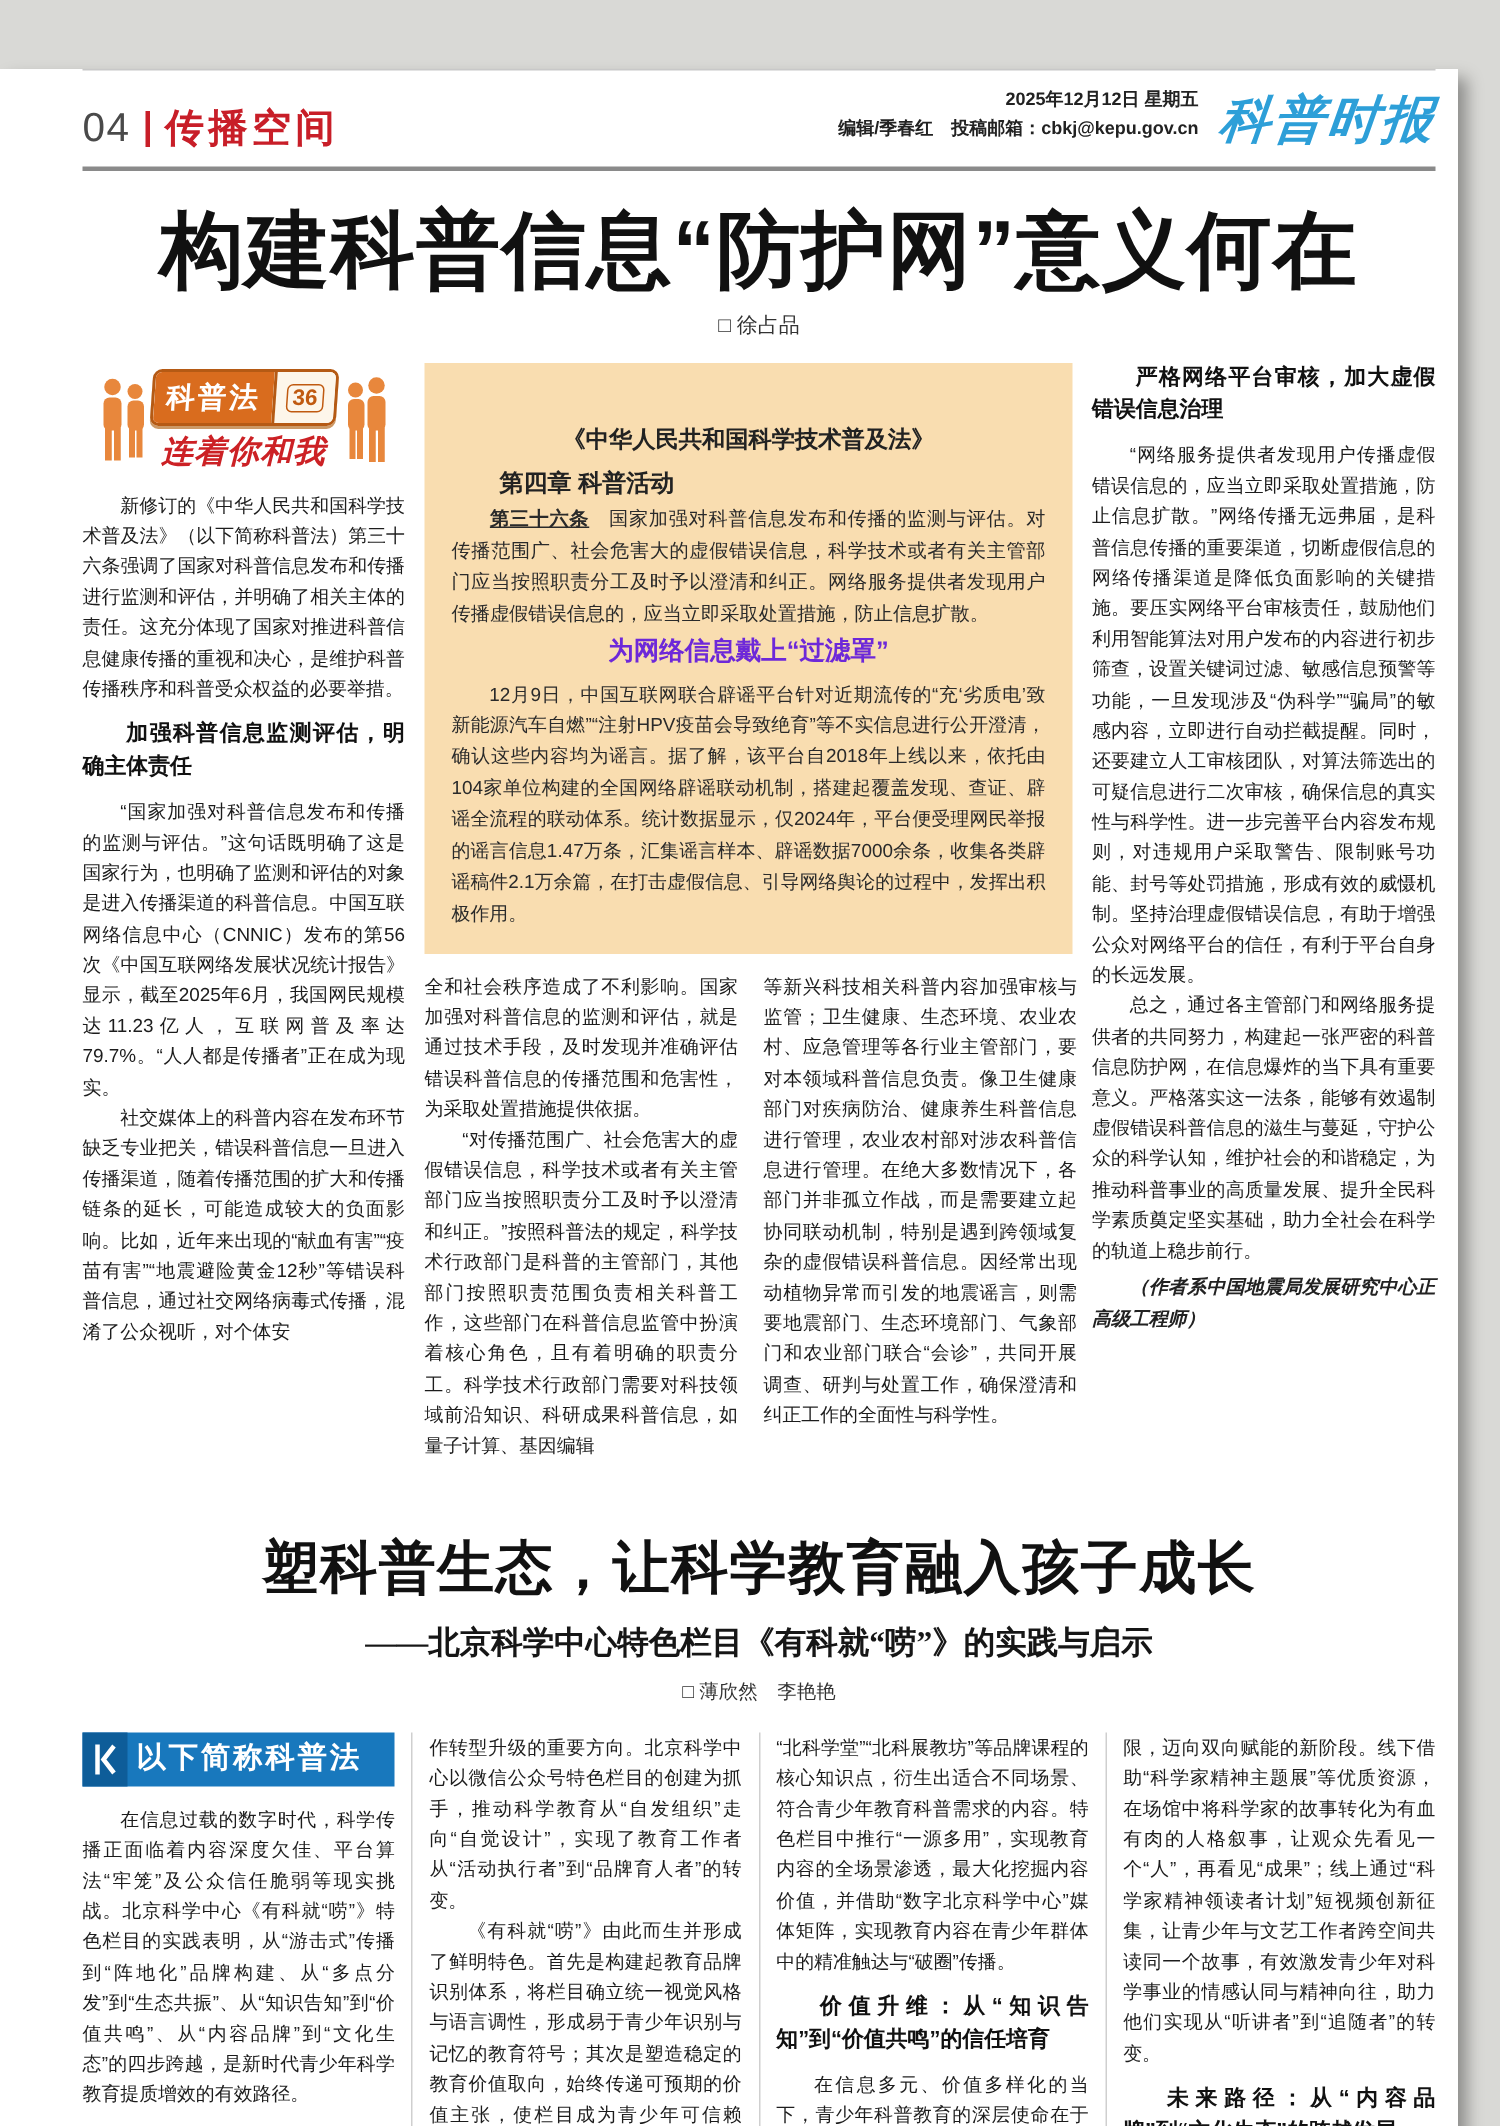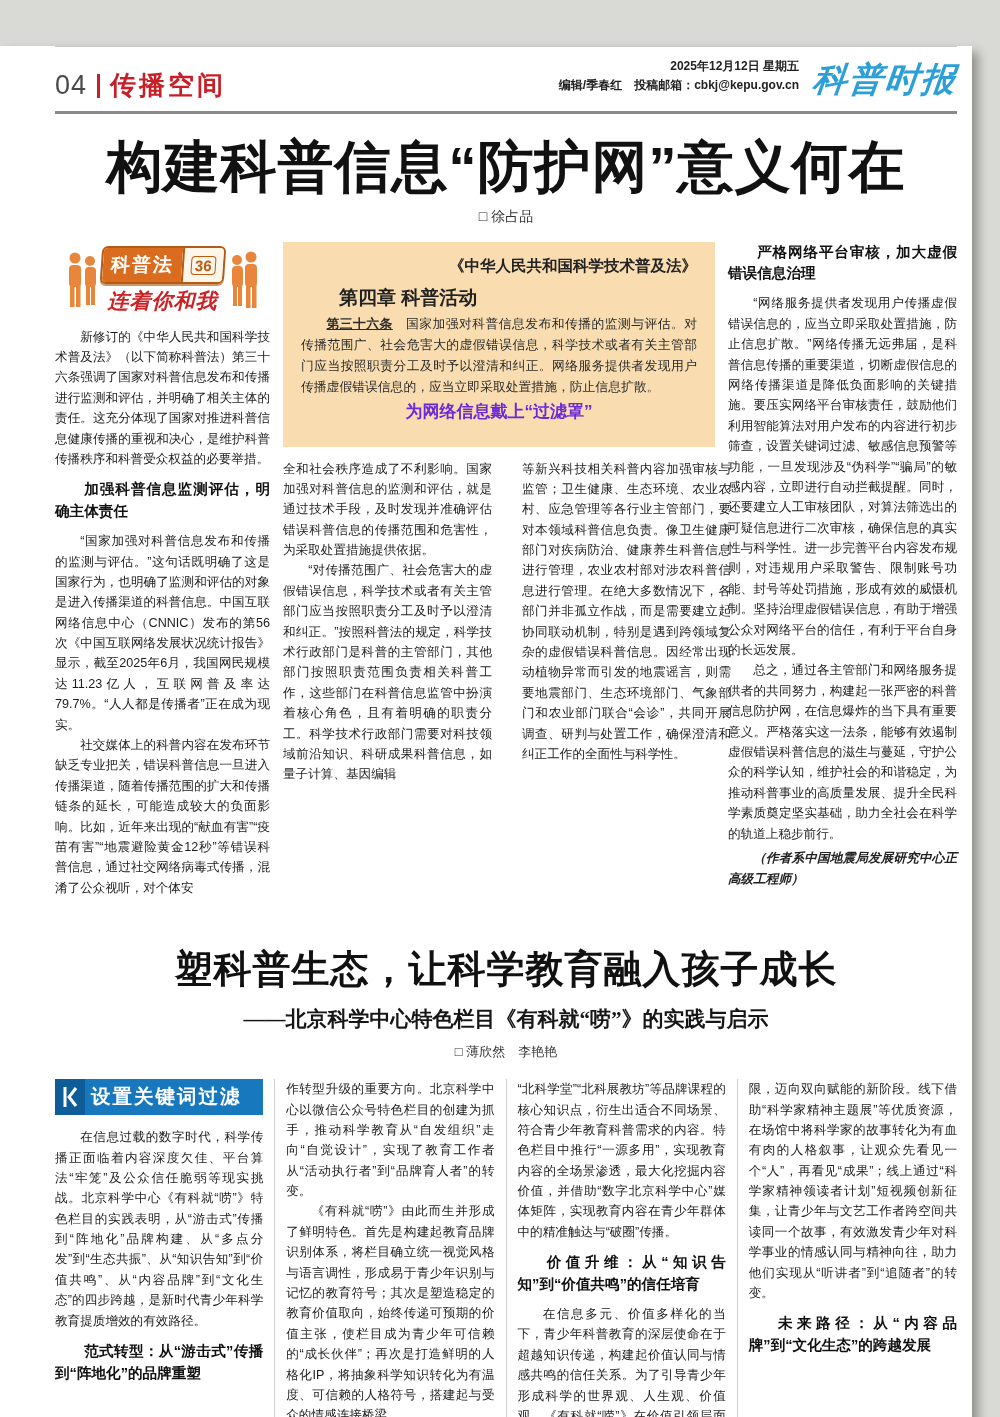--- a/index.html
+++ b/index.html
@@ -43,34 +43,34 @@
   .law-left{background:#d96c1e;color:#fff;font-weight:900;font-size:19px;
       padding:4px 8px;letter-spacing:2px;font-family:"Liberation Serif",serif;}
   .law-right{background:#fdf6ea;color:#c05a10;font-weight:bold;font-size:15px;
       padding:4px 7px;display:flex;align-items:center;border-left:2px solid #b55a14;}
   .law-num{border:1.5px solid #c05a10;border-radius:4px;padding:0 3px;}
   .slogan{color:#cc2125;font-weight:bold;font-style:italic;font-size:21px;
       font-family:"Liberation Serif",serif;margin-top:3px;letter-spacing:1px;}
 
   
   .lawbox{background:#f9ddb0;padding:14px 18px 16px 18px;margin-bottom:12px;}
-  .lawbox .bx-title{text-align:right;font-weight:bold;font-size:15.5px;color:#222;margin-bottom:8px;}
-  .lawbox .bx-chapter{font-weight:bold;font-size:19px;color:#222;text-indent:2em;margin:0 0 2px 0;}
+  .lawbox .bx-title{text-align:center;font-weight:bold;font-size:15.5px;color:#222;margin-bottom:8px;margin-top:27px;}
+  .lawbox .bx-chapter{font-weight:bold;font-size:16px;color:#222;text-indent:2em;margin:0 0 2px 0;}
   .lawbox .bx-clause{font-size:12.8px;line-height:1.66;color:#2a2a2a;text-align:justify;text-indent:2em;margin:0;}
   .lawbox .bx-clause b{font-weight:bold;text-decoration:underline;}
   .case-divider{display:flex;align-items:center;justify-content:center;gap:8px;margin:12px 0 8px 0;}
   .case-line{height:3px;width:90px;}
   .case-line.l{background:linear-gradient(to right,rgba(160,20,20,0),#9b1313);}
   .case-line.r{background:linear-gradient(to left,rgba(160,20,20,0),#9b1313);}
   .case-sq{width:11px;height:11px;background:#c41212;}
   .case-label{color:#9b1313;font-weight:bold;font-size:14px;letter-spacing:2px;}
   .case-title{text-align:center;font-weight:bold;font-size:17px;color:#6d28d9;margin:2px 0 8px 0;}
   .case-text{font-size:12.6px;line-height:1.66;color:#2a2a2a;text-align:justify;text-indent:2em;margin:0;}
 
-  .midcols{display:flex;gap:30px;}
+  .midcols{display:flex;gap:17px;}
   .midcol{width:209px;flex:none;}
 
   .credit{font-family:"Liberation Serif",serif;font-style:italic;font-weight:bold;
       font-size:12.6px;color:#222;text-indent:2em;margin-top:4px;line-height:1.7;}
 
   
   .a2-block{margin-top:46px;}
   .a2-headline{font-size:38px;font-weight:900;color:#111;text-align:center;letter-spacing:1px;margin:0 0 10px 0;}
   .a2-subtitle{font-size:21px;font-weight:bold;color:#161616;text-align:center;margin:0 0 10px 0;
       font-family:"Liberation Serif",serif;}
@@ -155,20 +155,21 @@
             <p>社交媒体上的科普内容在发布环节缺乏专业把关，错误科普信息一旦进入传播渠道，随着传播范围的扩大和传播链条的延长，可能造成较大的负面影响。比如，近年来出现的“献血有害”“疫苗有害”“地震避险黄金12秒”等错误科普信息，通过社交网络病毒式传播，混淆了公众视听，对个体安</p>
           </div>
         </div>
 
         <div class="colMid">
           <div class="lawbox">
             <div class="bx-title">《中华人民共和国科学技术普及法》</div>
             <p class="bx-chapter">第四章 科普活动</p>
             <p class="bx-clause"><b>第三十六条</b>　<span>国家加强对科普信息发布和传播的监测与评估。对传播范围广、社会危害大的虚假错误信息，科学技术或者有关主管部门应当按照职责分工及时予以澄清和纠正。网络服务提供者发现用户传播虚假错误信息的，应当立即采取处置措施，防止信息扩散。</span></p>
             <div class="case-title">为网络信息戴上“过滤罩”</div>
+            <p class="case-text">12月9日，中国互联网联合辟谣平台针对近期流传的“充‘劣质电’致新能源汽车自燃”“注射HPV疫苗会导致绝育”等不实信息进行公开澄清，确认这些内容均为谣言。据了解，该平台自2018年上线以来，依托由104家单位构建的全国网络辟谣联动机制，搭建起覆盖发现、查证、辟谣全流程的联动体系。统计数据显示，仅2024年，平台便受理网民举报的谣言信息1.47万条，汇集谣言样本、辟谣数据7000余条，收集各类辟谣稿件2.1万余篇，在打击虚假信息、引导网络舆论的过程中，发挥出积极作用。</p>
           </div>
           <div class="midcols">
             <div class="midcol bodytext">
               <p style="text-indent:0">全和社会秩序造成了不利影响。国家加强对科普信息的监测和评估，就是通过技术手段，及时发现并准确评估错误科普信息的传播范围和危害性，为采取处置措施提供依据。</p>
               <p>“对传播范围广、社会危害大的虚假错误信息，科学技术或者有关主管部门应当按照职责分工及时予以澄清和纠正。”按照科普法的规定，科学技术行政部门是科普的主管部门，其他部门按照职责范围负责相关科普工作，这些部门在科普信息监管中扮演着核心角色，且有着明确的职责分工。科学技术行政部门需要对科技领域前沿知识、科研成果科普信息，如量子计算、基因编辑</p>
             </div>
             <div class="midcol bodytext">
               <p style="text-indent:0">等新兴科技相关科普内容加强审核与监管；卫生健康、生态环境、农业农村、应急管理等各行业主管部门，要对本领域科普信息负责。像卫生健康部门对疾病防治、健康养生科普信息进行管理，农业农村部对涉农科普信息进行管理。在绝大多数情况下，各部门并非孤立作战，而是需要建立起协同联动机制，特别是遇到跨领域复杂的虚假错误科普信息。因经常出现动植物异常而引发的地震谣言，则需要地震部门、生态环境部门、气象部门和农业部门联合“会诊”，共同开展调查、研判与处置工作，确保澄清和纠正工作的全面性与科学性。</p>
             </div>
           </div>
@@ -193,21 +194,21 @@
         <div class="a2col bodytext">
           <div class="badge">
             <span class="badge-icon">
               <svg width="16" height="22" viewBox="0 0 16 22">
                   <g stroke="#ffffff" stroke-width="3" fill="none">
                 <line x1="3" y1="1" x2="3" y2="21"></line>
                     <polyline points="14,2 7,11 14,20"></polyline>
                   </g>
               </svg>
             </span>
-            <span class="badge-text">设置关键词过滤</span>
+            <span class="badge-text">以下简称科普法</span>
           </div>
           <p>在信息过载的数字时代，科学传播正面临着内容深度欠佳、平台算法“牢笼”及公众信任脆弱等现实挑战。北京科学中心《有科就“唠”》特色栏目的实践表明，从“游击式”传播到“阵地化”品牌构建、从“多点分发”到“生态共振”、从“知识告知”到“价值共鸣”、从“内容品牌”到“文化生态”的四步跨越，是新时代青少年科学教育提质增效的有效路径。</p>
           <div class="subhead">范式转型：从“游击式”传播到“阵地化”的品牌重塑</div>
 
         </div>
 
         <div class="a2col bodytext">
           <p style="text-indent:0">作转型升级的重要方向。北京科学中心以微信公众号特色栏目的创建为抓手，推动科学教育从“自发组织”走向“自觉设计”，实现了教育工作者从“活动执行者”到“品牌育人者”的转变。</p>
           <p>《有科就“唠”》由此而生并形成了鲜明特色。首先是构建起教育品牌识别体系，将栏目确立统一视觉风格与语言调性，形成易于青少年识别与记忆的教育符号；其次是塑造稳定的教育价值取向，始终传递可预期的价值主张，使栏目成为青少年可信赖的“成长伙伴”；再次是打造鲜明的人格化IP，将抽象科学知识转化为有温度、可信赖的人格符号，搭建起与受众的情感连接桥梁。</p>
 

